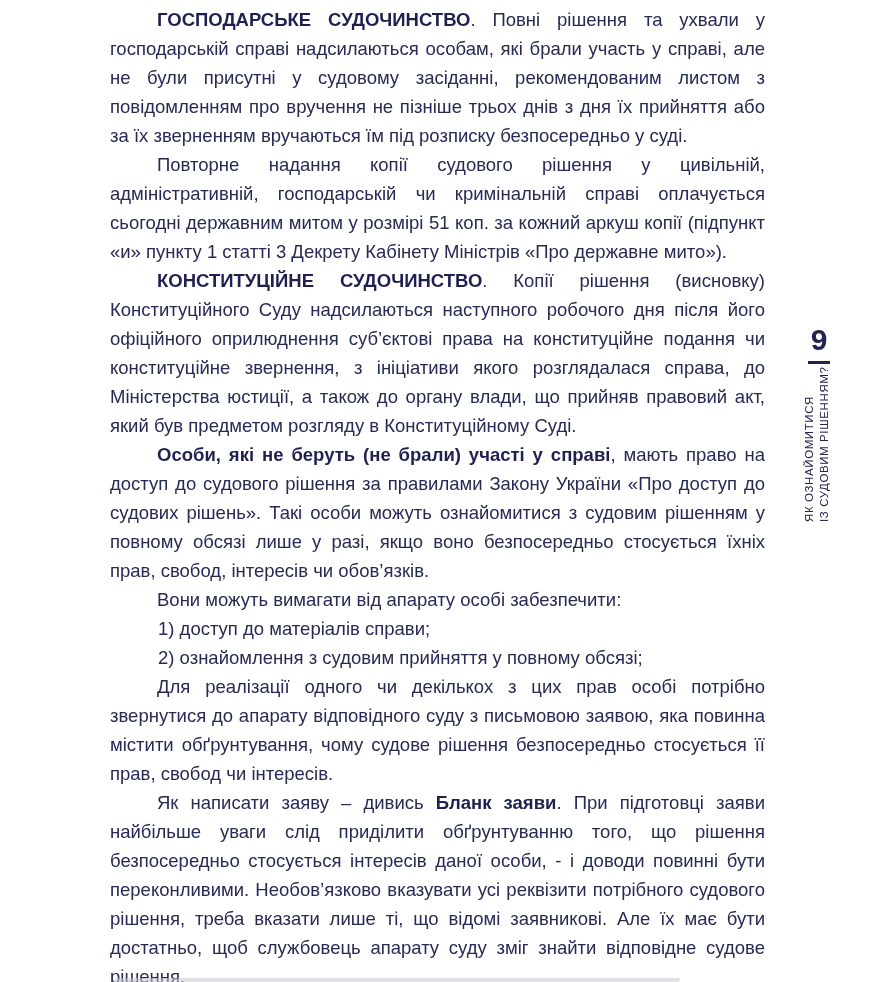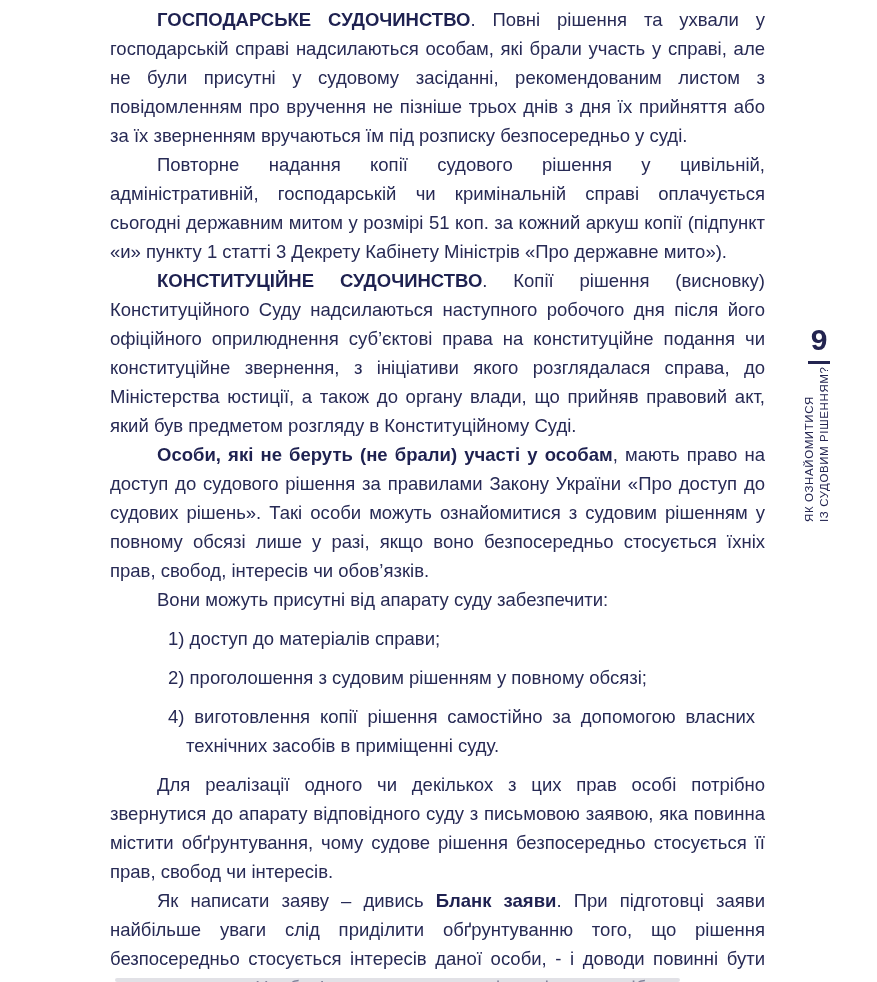--- a/index.html
+++ b/index.html
@@ -23,21 +23,21 @@
     color: #272a55;
     font-size: 18.5px;
     line-height: 29px;
     text-align: justify;
   }
   .para {
     margin: 0;
     text-indent: 47px;
   }
   .list-item {
-    margin: 10px;
+    margin: 0;
     padding-left: 66px;
     text-indent: -18px;
   }
   .bold {
     font-weight: bold;
     color: #1e2150;
   }
   .page-number {
     position: absolute;
     top: 324px;
@@ -84,25 +84,24 @@
 </style>
 </head>
 <body>
 
 <div class="page">
 
   <div class="text-content">
       <div class="para"><span class="bold">ГОСПОДАРСЬКЕ СУДОЧИНСТВО</span><span>. Повні рішення та ухвали у господарській справі надсилаються особам, які брали участь у справі, але не були присутні у судовому засіданні, рекомендованим листом з повідомленням про вручення не пізніше трьох днів з дня їх прийняття або за їх зверненням вручаються їм під розписку безпосередньо у суді.</span></div>
       <div class="para"><span>Повторне надання копії судового рішення у цивільній, адміністративній, господарській чи кримінальній справі оплачується сьогодні державним митом у розмірі 51 коп. за кожний аркуш копії (підпункт «и» пункту 1 статті 3 Декрету Кабінету Міністрів «Про державне мито»).</span></div>
       <div class="para"><span class="bold">КОНСТИТУЦІЙНЕ СУДОЧИНСТВО</span><span>. Копії рішення (висновку) Конституційного Суду надсилаються наступного робочого дня після його офіційного оприлюднення суб’єктові права на конституційне подання чи конституційне звернення, з ініціативи якого розглядалася справа, до Міністерства юстиції, а також до органу влади, що прийняв правовий акт, який був предметом розгляду в Конституційному Суді.</span></div>
-      <div class="para"><span class="bold">Особи, які не беруть (не брали) участі у особам</span><span>, мають право на доступ до судового рішення за правилами Закону України «Про доступ до судових рішень». Такі особи можуть ознайомитися з судовим рішенням у повному обсязі лише у разі, якщо воно безпосередньо стосується їхніх прав, свобод, інтересів чи обов’язків.</span></div>
-      <div class="para"><span>Вони можуть присутні від апарату суду забезпечити:</span></div>
+      <div class="para"><span class="bold">Особи, які не беруть (не брали) участі у справі</span><span>, мають право на доступ до судового рішення за правилами Закону України «Про доступ до судових рішень». Такі особи можуть ознайомитися з судовим рішенням у повному обсязі лише у разі, якщо воно безпосередньо стосується їхніх прав, свобод, інтересів чи обов’язків.</span></div>
+      <div class="para"><span>Вони можуть вимагати від апарату особі забезпечити:</span></div>
       <div class="list-item"><span>1) </span><span>доступ до матеріалів справи;</span></div>
-      <div class="list-item"><span>2) </span><span>проголошення з судовим рішенням у повному обсязі;</span></div>
-      <div class="list-item"><span>4) </span><span>виготовлення копії рішення самостійно за допомогою власних технічних засобів в приміщенні суду.</span></div>
+      <div class="list-item"><span>2) </span><span>ознайомлення з судовим прийняття у повному обсязі;</span></div>
       <div class="para"><span>Для реалізації одного чи декількох з цих прав особі потрібно звернутися до апарату відповідного суду з письмовою заявою, яка повинна містити обґрунтування, чому судове рішення безпосередньо стосується її прав, свобод чи інтересів.</span></div>
       <div class="para"><span>Як написати заяву – дивись </span><span class="bold">Бланк заяви</span><span>. При підготовці заяви найбільше уваги слід приділити обґрунтуванню того, що рішення безпосередньо стосується інтересів даної особи, - і доводи повинні бути переконливими. Необов’язково вказувати усі реквізити потрібного судового рішення, треба вказати лише ті, що відомі заявникові. Але їх має бути достатньо, щоб службовець апарату суду зміг знайти відповідне судове рішення.</span></div>
     </div>
 
   <div class="page-number">9</div>
 
   <div class="sidebar-rule"></div>
 
   <div class="vertical-title">
     <div>ЯК ОЗНАЙОМИТИСЯ</div>

